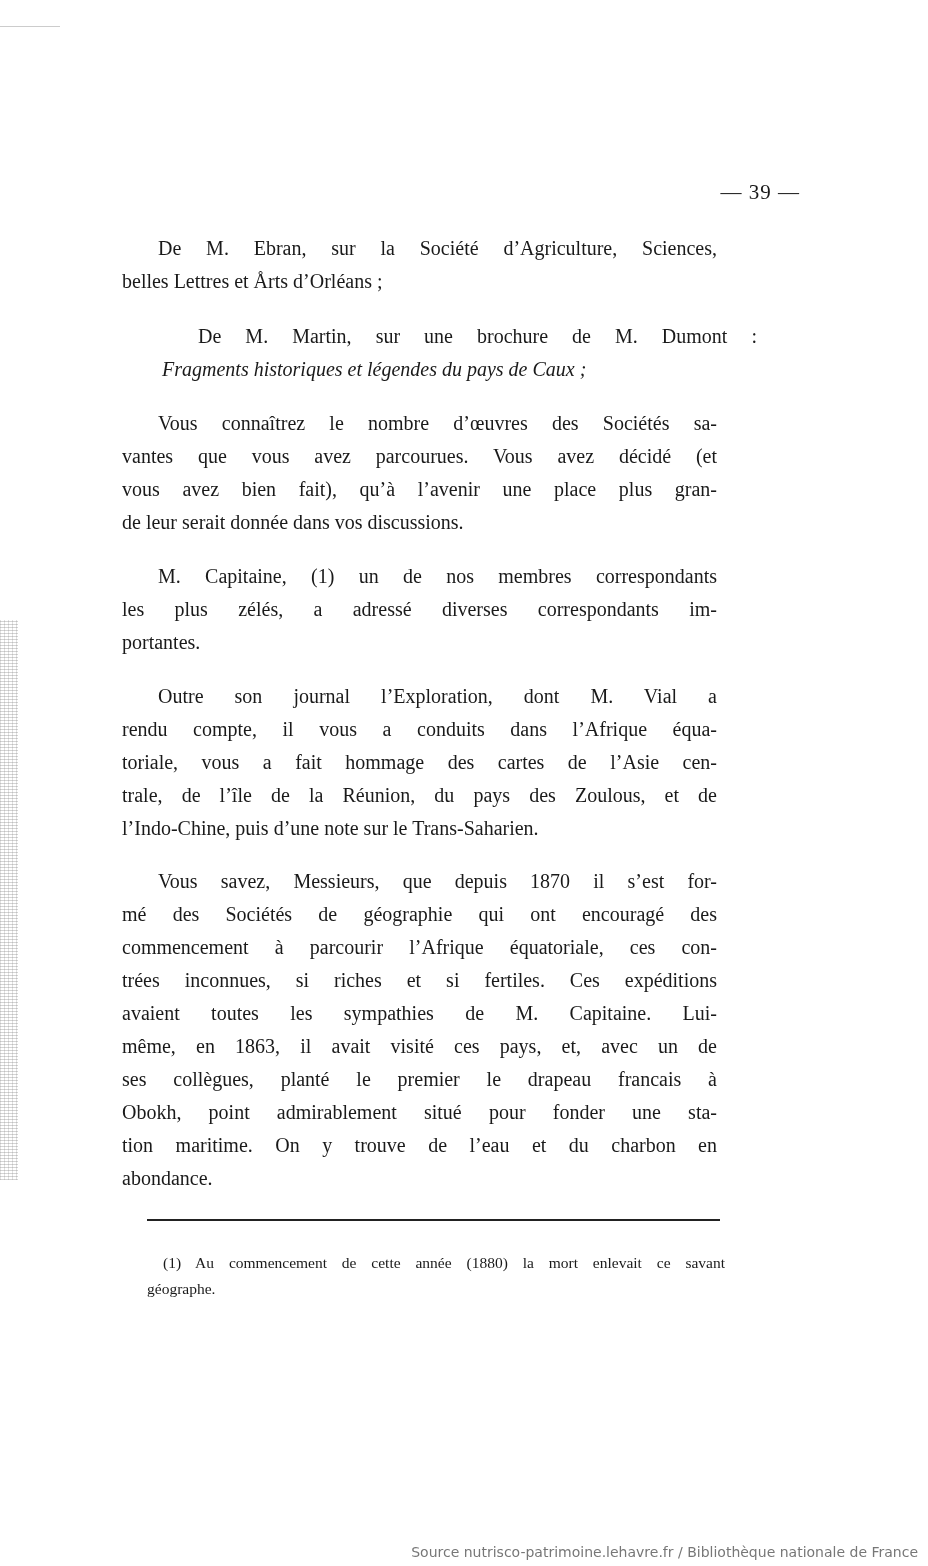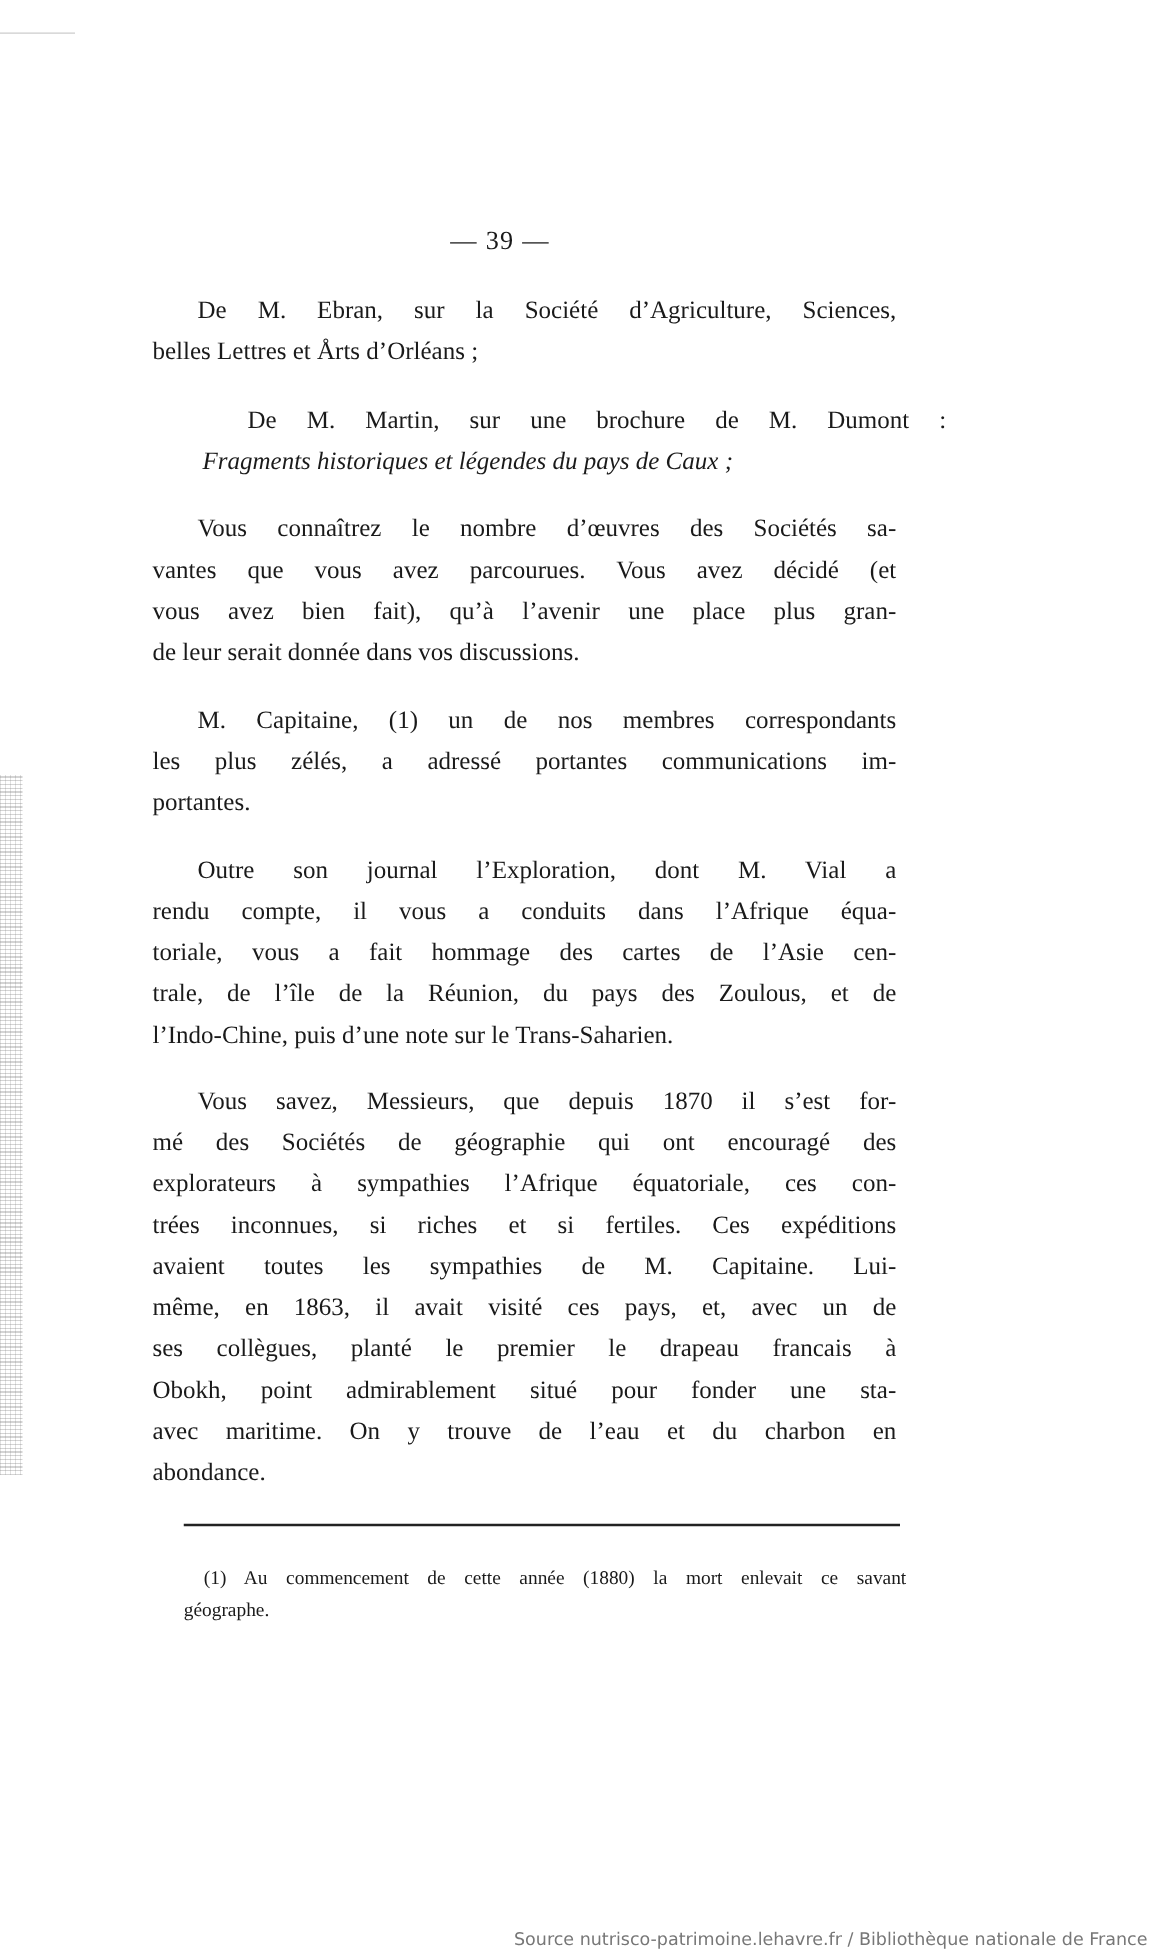--- a/index.html
+++ b/index.html
@@ -11,21 +11,21 @@
     }
     .page { position: absolute; left: 0; top: 0; width: 928px; height: 1566px; }
     .scan-edge {
       position: absolute; left: 0; top: 620px; width: 18px; height: 560px;
       background: repeating-linear-gradient(0deg, rgba(80,80,80,0.35) 0 1px, transparent 1px 3px),
                   repeating-linear-gradient(90deg, rgba(80,80,80,0.25) 0 1px, transparent 1px 4px);
       opacity: 0.7;
     }
     .scan-edge-top { position:absolute; left:0; top:26px; width:60px; height:1px; background:#999; opacity:.5; }
     .folio {
-      position: absolute; top: 180px; left: 0; width: 800px; text-align: center;
+      position: absolute; top: 180px; left: 0; width: 800px; text-align: right;
       font-family: "Liberation Serif", serif; font-size: 21px; letter-spacing: 1px;
     }
     .para {
       position: absolute; left: 122px; width: 595px;
       font-family: "Liberation Serif", serif; font-size: 20px; line-height: 33px;
       text-align: justify; text-align-last: left;
     }
     .para .indent { display: inline-block; width: 36px; }
     .line { display: block; text-align: justify; text-align-last: justify; white-space: nowrap; }
     .line.last { text-align-last: left; }
@@ -64,42 +64,42 @@
 
   <div class="para" style="top:407px;">
     <span class="line"><span class="indent"></span><span>Vous connaîtrez le nombre d’œuvres des Sociétés sa-</span></span>
     <span class="line">vantes que vous avez parcourues. Vous avez décidé (et</span>
     <span class="line">vous avez bien fait), qu’à l’avenir une place plus gran-</span>
     <span class="line last">de leur serait donnée dans vos discussions.</span>
   </div>
 
   <div class="para" style="top:560px;">
     <span class="line"><span class="indent"></span><span>M. Capitaine, (1) un de nos membres correspondants</span></span>
-    <span class="line">les plus zélés, a adressé portantes communications im-</span>
+    <span class="line">les plus zélés, a adressé diverses correspondants im-</span>
     <span class="line last">portantes.</span>
   </div>
 
   <div class="para" style="top:680px;">
     <span class="line"><span class="indent"></span><span>Outre son journal l’Exploration, dont M. Vial a</span></span>
     <span class="line">rendu compte, il vous a conduits dans l’Afrique équa-</span>
     <span class="line">toriale, vous a fait hommage des cartes de l’Asie cen-</span>
     <span class="line">trale, de l’île de la Réunion, du pays des Zoulous, et de</span>
     <span class="line last">l’Indo-Chine, puis d’une note sur le Trans-Saharien.</span>
   </div>
 
   <div class="para" style="top:865px;">
     <span class="line"><span class="indent"></span><span>Vous savez, Messieurs, que depuis 1870 il s’est for-</span></span>
     <span class="line">mé des Sociétés de géographie qui ont encouragé des</span>
-    <span class="line">explorateurs à sympathies l’Afrique équatoriale, ces con-</span>
+    <span class="line">commencement à parcourir l’Afrique équatoriale, ces con-</span>
     <span class="line">trées inconnues, si riches et si fertiles. Ces expéditions</span>
     <span class="line">avaient toutes les sympathies de M. Capitaine. Lui-</span>
     <span class="line">même, en 1863, il avait visité ces pays, et, avec un de</span>
     <span class="line">ses collègues, planté le premier le drapeau francais à</span>
     <span class="line">Obokh, point admirablement situé pour fonder une sta-</span>
-    <span class="line">avec maritime. On y trouve de l’eau et du charbon en</span>
+    <span class="line">tion maritime. On y trouve de l’eau et du charbon en</span>
     <span class="line last">abondance.</span>
   </div>
 
   <div class="rule"></div>
 
   <div class="footnote">
     <span class="line" style="display:block; padding-left:16px;">(1) Au commencement de cette année (1880) la mort enlevait ce savant</span>
     <span class="line" style="display:block;">géographe.</span>
   </div>
 

